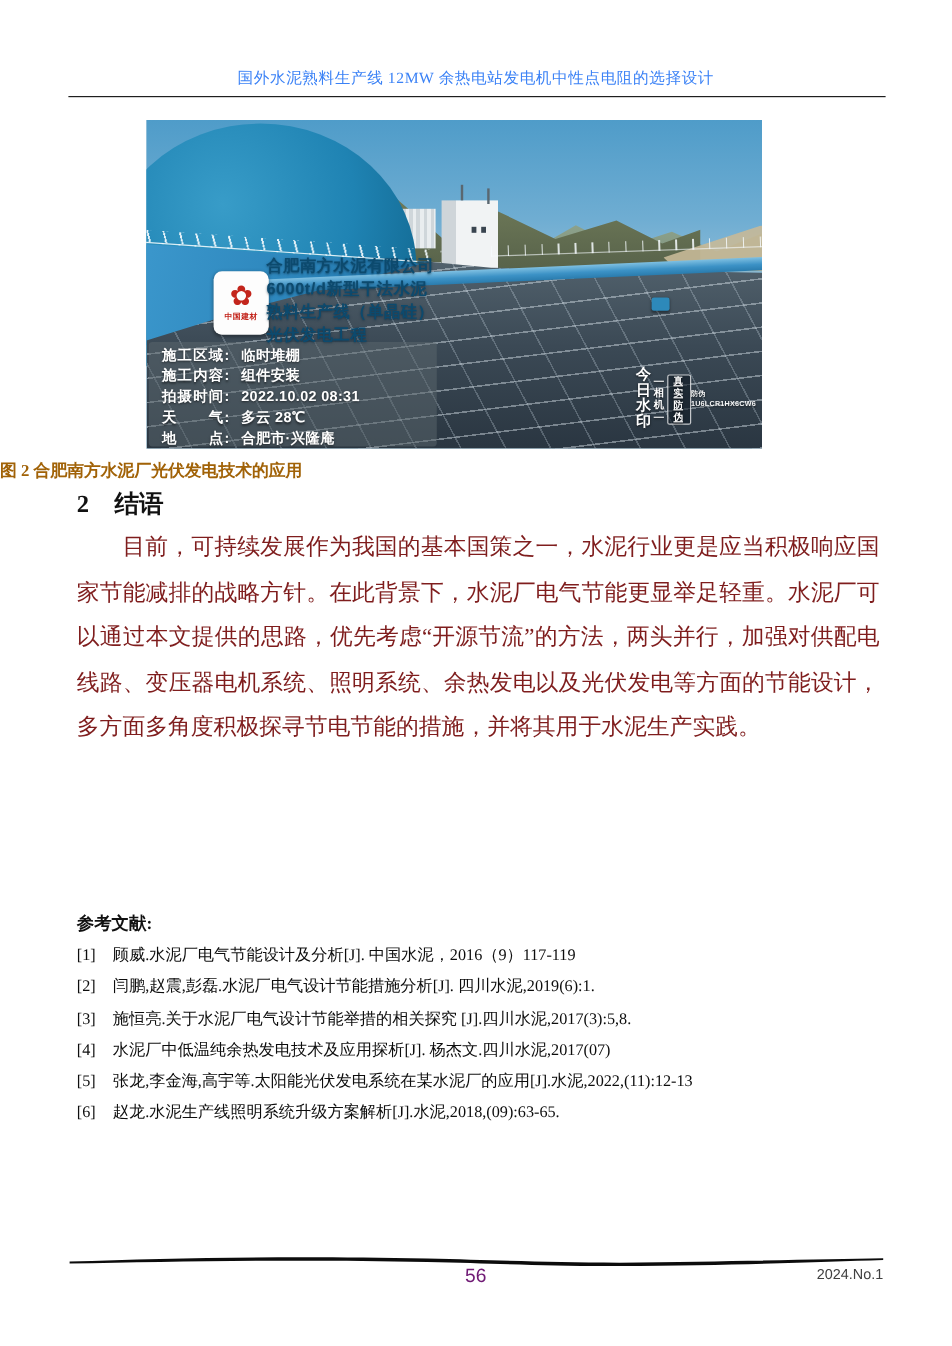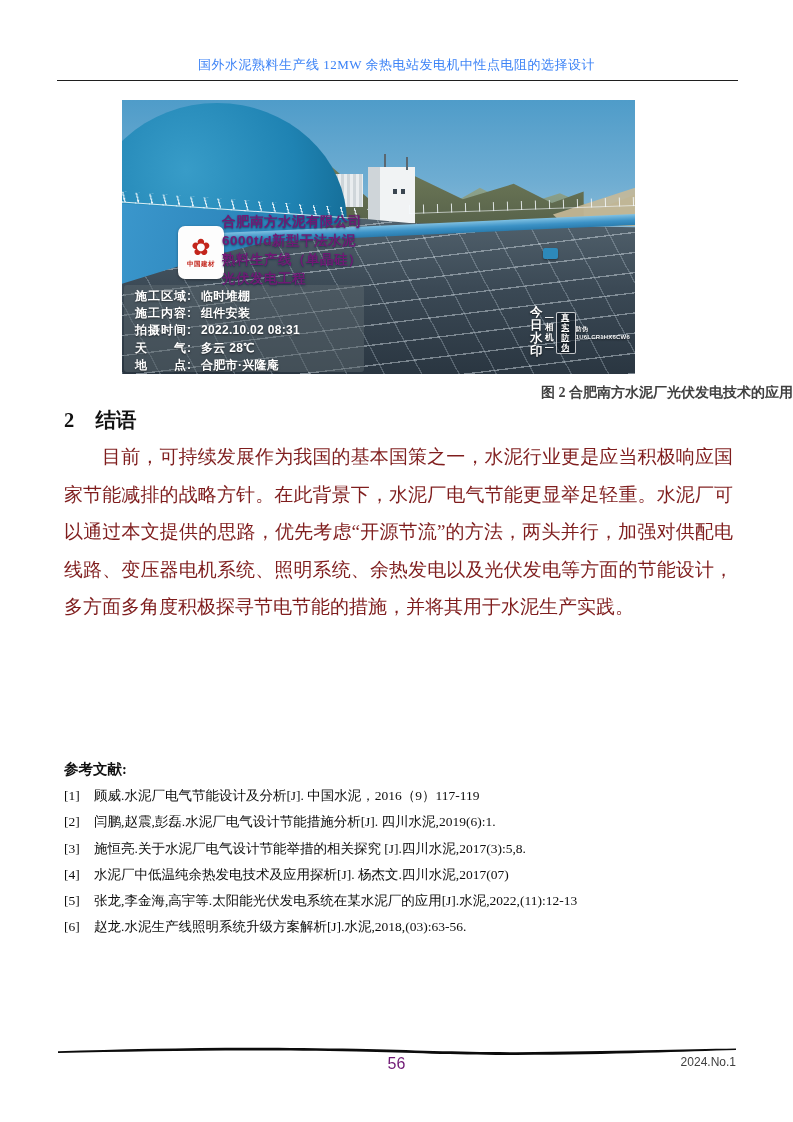--- a/index.html
+++ b/index.html
@@ -55,41 +55,41 @@
   .equip{position:absolute;left:82%;top:148px;width:15px;height:11px;background:#2d89ba;
     border-radius:2px;box-shadow:0 1px 2px rgba(0,0,0,.4);}
   .info-bg{position:absolute;left:2px;top:185px;width:240px;height:87px;
     background:rgba(92,103,110,.5);border-radius:3px;}
   .logo-box{position:absolute;left:56px;top:126px;width:46px;height:53px;background:#fdfdfd;
     border-radius:7px;display:flex;flex-direction:column;align-items:center;justify-content:center;
     gap:1px;box-shadow:0 1px 3px rgba(0,0,0,.35);}
   .logo-flower{font-size:23px;line-height:23px;color:#c3251c;font-family:"DejaVu Sans",sans-serif;}
   .logo-text{font-size:6.5px;font-weight:700;color:#c3251c;letter-spacing:.5px;
     font-family:"Liberation Sans",sans-serif;}
-  .company{position:absolute;left:100px;top:112px;color:#701a75;font-weight:700;
+  .company{position:absolute;left:100px;top:112px;color:#0c4a6e;font-weight:700;
     font-family:"Liberation Sans","DejaVu Sans",sans-serif;font-size:13.5px;line-height:19px;
     letter-spacing:.5px;text-shadow:0 1px 2px rgba(10,40,60,.65);}
   .info-rows{position:absolute;left:13px;top:188px;color:#fff;font-weight:700;
     font-family:"Liberation Sans",sans-serif;font-size:12px;line-height:17.2px;
     text-shadow:0 1px 2px rgba(0,0,0,.55);}
   .info-row{display:flex;}
   .info-row .lbl{width:66px;letter-spacing:1px;}
   .info-row .val{letter-spacing:.3px;}
   .watermark{position:absolute;right:5px;top:206px;width:100px;display:flex;flex-direction:row;
     align-items:center;color:#fff;font-weight:700;font-family:"Liberation Sans",sans-serif;
     text-shadow:0 1px 2px rgba(0,0,0,.7);}
   .wm-title{font-size:12.5px;line-height:13px;}
   .wm-sub{font-size:8.5px;line-height:10px;letter-spacing:1px;}
   .wm-badge{font-size:8px;line-height:10px;padding:0 4px;margin-top:1px;
     background:rgba(15,25,35,.6);border:1px solid rgba(255,255,255,.75);border-radius:2px;text-decoration:underline;}
   .wm-code{font-size:6px;line-height:8px;margin-top:1.5px;letter-spacing:.2px;opacity:.95;}
 
   
-  .caption{position:absolute;top:384px;left:0;width:100%;text-align:right;
-    font-size:14px;font-weight:700;color:#404040;}
+  .caption{position:absolute;top:384px;left:0;width:100%;text-align:left;
+    font-size:14px;font-weight:700;color:#a16207;}
   .heading{position:absolute;top:406px;left:64px;margin:0;font-size:20.5px;font-weight:700;}
   .heading .num{margin-right:16px;}
   .para{position:absolute;top:438px;left:64px;width:669px;margin:0;font-size:19px;
     line-height:37.6px;text-align:justify;text-indent:2em;color:#7f1d1d;}
   .refs-heading{position:absolute;top:760px;left:64px;font-size:14.5px;font-weight:700;}
   .refs{position:absolute;top:783px;left:64px;width:672px;margin:0;padding:0;list-style:none;
     font-size:13.5px;line-height:26.3px;color:#0d0d0d;}
   .ref-item{display:flex;}
   .ref-num{flex:0 0 30px;}
   .ref-text{flex:1;}
@@ -193,21 +193,21 @@
   <li class="ref-item">
     <span class="ref-num">[4]</span>
     <span class="ref-text">水泥厂中低温纯余热发电技术及应用探析[J]. 杨杰文.四川水泥,2017(07)</span>
   </li>
   <li class="ref-item">
     <span class="ref-num">[5]</span>
     <span class="ref-text">张龙,李金海,高宇等.太阳能光伏发电系统在某水泥厂的应用[J].水泥,2022,(11):12-13</span>
   </li>
   <li class="ref-item">
     <span class="ref-num">[6]</span>
-    <span class="ref-text">赵龙.水泥生产线照明系统升级方案解析[J].水泥,2018,(03):63-56.</span>
+    <span class="ref-text">赵龙.水泥生产线照明系统升级方案解析[J].水泥,2018,(09):63-65.</span>
   </li>
 </ul>
 
 <svg class="footer-rule" viewBox="0 0 682 12" preserveAspectRatio="none">
   <path d="M2,7.2 C90,4.5 180,2.2 300,4.8 C360,6.2 400,8.2 460,8.2 C560,7.4 630,5.2 680,4.6
            L680,6 C630,7.5 560,10.4 460,11 C400,11.3 360,8.8 300,7.6 C180,5.2 90,7.5 2,9 Z" fill="#0c0c0c"></path>
 </svg>
 <div class="footer-page">56</div>
 <div class="footer-issue">2024.No.1</div>
 

